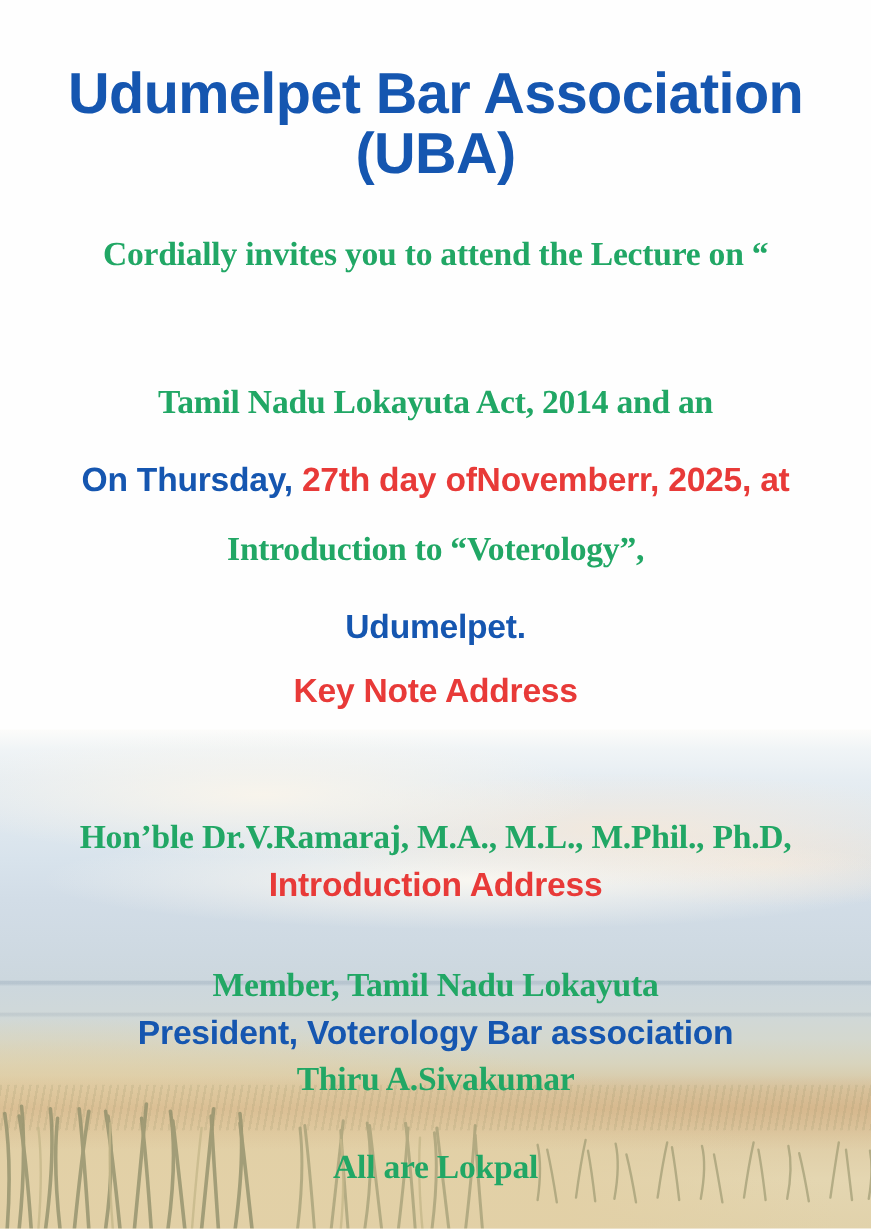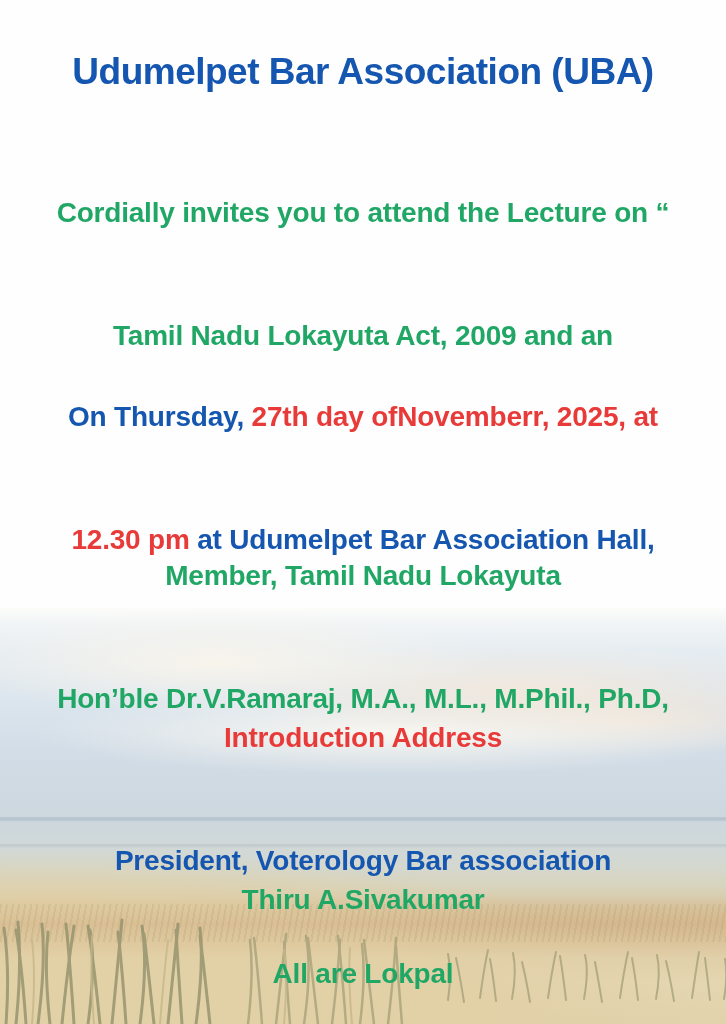--- a/index.html
+++ b/index.html
@@ -48,25 +48,25 @@
   .tblock{
     position:absolute;left:0;right:0;
     text-align:center;
     font-size:28px;line-height:41px;
     letter-spacing:-0.2px;
     white-space:pre-wrap;
   }
   .title{
     position:absolute;left:0;right:0;top:22px;
     text-align:center;
-    font-size:37px;line-height:50px;letter-spacing:-0.5px;
+    font-size:48px;line-height:50px;letter-spacing:-0.5px;
     color:#1556b0;
   }
   .blue{color:#1556b0;}
-  .green{color:#21a765;}
+  .green{color:#21a765;font-family:Liberation Serif, serif;}
   .red{color:#e83a38;}
 </style>
 </head>
 <body>
 
 <div class="poster">
 
   <div class="watercolor">
     <div class="dune-tint"></div>
     <div class="dune-band"></div>
@@ -134,31 +134,33 @@
           <path d="M710,392 q-3,-26 -5,-42"></path>
         <path d="M724,391 q4,-24 1,-40"></path>
       </g>
     </svg>
   </div>
 
   <h1 class="title">Udumelpet Bar Association (UBA)</h1>
 
   <div class="tblock green" style="top:110px">
     <div>Cordially invites you to attend the Lecture on “</div>
-    <div>Tamil Nadu Lokayuta Act, 2009 and an</div>
+    <div>Tamil Nadu Lokayuta Act, 2014 and an</div>
+    <div>Introduction to “Voterology”,</div>
   </div>
 
-  <div class="tblock" style="top:314px">
+  <div class="tblock" style="top:297px">
     <div><span class="blue">On Thursday, </span><span class="red">27th day ofNovemberr, 2025, at</span></div>
-    <div><span class="red">12.30 pm </span><span class="blue">at Udumelpet Bar Association Hall,</span></div>
+    <div class="blue">Udumelpet.</div>
   </div>
 
   <div class="tblock" style="top:473px">
+    <div class="red">Key Note Address</div>
+    <div class="green">Hon’ble Dr.V.Ramaraj, M.A., M.L., M.Phil., Ph.D,</div>
     <div class="green">Member, Tamil Nadu Lokayuta</div>
-    <div class="green">Hon’ble Dr.V.Ramaraj, M.A., M.L., M.Phil., Ph.D,</div>
   </div>
 
   <div class="tblock" style="top:635px">
     <div class="red">Introduction Address</div>
     <div class="blue">President, Voterology Bar association</div>
   </div>
 
   <div class="tblock" style="top:797px">
     <div class="green">Thiru A.Sivakumar</div>
     

